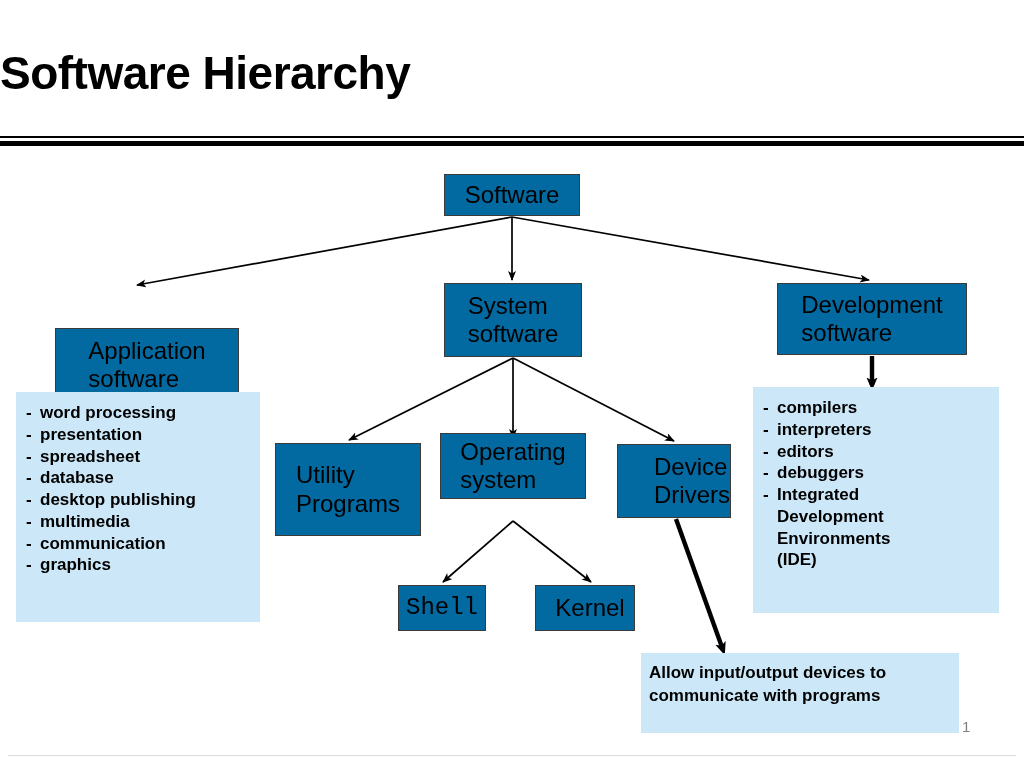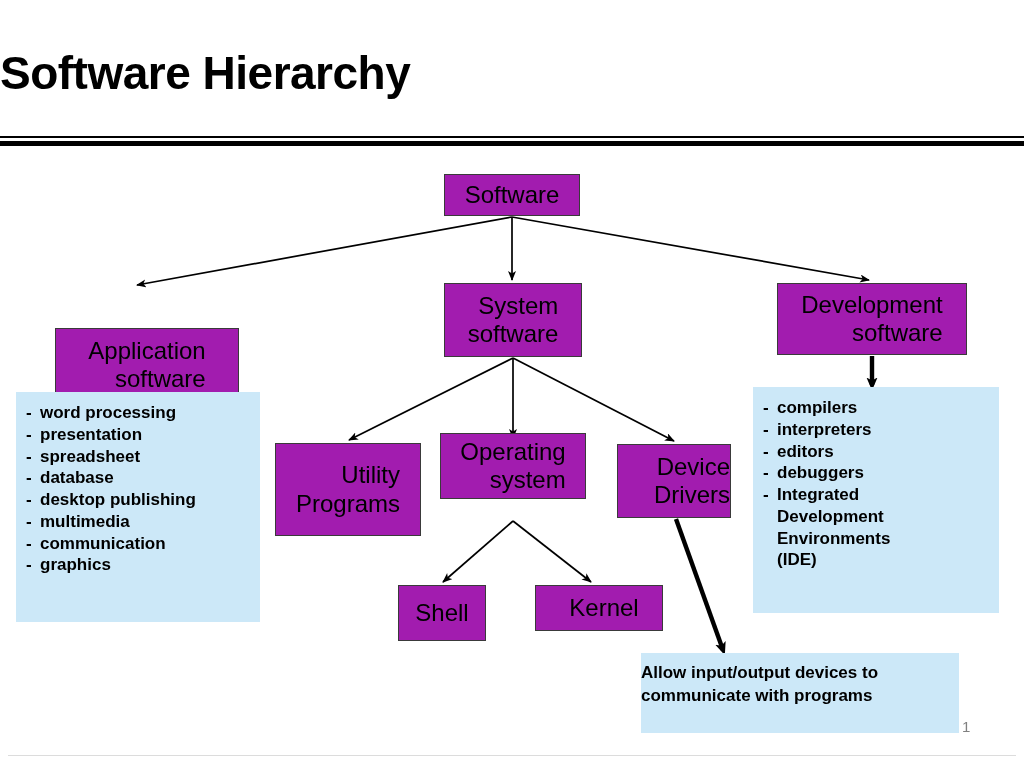--- a/index.html
+++ b/index.html
@@ -66,40 +66,40 @@
     top: 0;
     width: 1024px;
     height: 768px;
   }
 
   
   .node {
     position: absolute;
     box-sizing: border-box;
     border: 1.6px solid #3a3a3a;
-    background: #a21caf;
+    background: #0369a1;
     display: flex;
     align-items: center;
     justify-content: center;
-    text-align: right;
+    text-align: left;
     font-size: 24px;
     line-height: 1.18;
     color: #000000;
     white-space: pre-line;
   }
 
   #node-software      { left: 444px; top: 174px; width: 136px; height: 42px; }
   #node-application   { left: 55px;  top: 288px; width: 184px; height: 74px; margin-top: 40px; }
   #node-system        { left: 444px; top: 283px; width: 138px; height: 74px; }
   #node-development   { left: 777px; top: 283px; width: 190px; height: 72px; }
   #node-utility       { left: 275px; top: 443px; width: 146px; height: 93px; }
   #node-operating     { left: 440px; top: 433px; width: 146px; height: 66px; }
   #node-device        { left: 617px; top: 444px; width: 114px; height: 74px; padding-left: 36px; }
-  #node-shell         { left: 398px; top: 585px; width: 88px; height: 56px; }
-  #node-kernel        { left: 535px; top: 585px; width: 128px; height: 46px; padding-left: 10px; }
+  #node-shell         { left: 398px; top: 585px; width: 88px; height: 46px; font-family: Liberation Mono, monospace; }
+  #node-kernel        { left: 535px; top: 585px; width: 100px; height: 46px; padding-left: 10px; }
 
   
   .callout {
     position: absolute;
     box-sizing: border-box;
     background: #cce8f8;
     font-size: 17px;
     font-weight: bold;
     line-height: 1.28;
     color: #000000;
@@ -107,21 +107,21 @@
   #callout-application {
     left: 16px;  top: 392px; width: 244px; height: 230px;
     padding: 10px 8px 8px 10px;
   }
   #callout-development {
     left: 753px; top: 387px; width: 246px; height: 226px;
     padding: 10px 8px 8px 10px;
   }
   #callout-device-note {
     left: 641px; top: 653px; width: 318px; height: 80px;
-    padding: 9px 10px 0 0;
+    padding: 9px 10px 0 8px;
     line-height: 1.35;
   }
 
   .bullet-row {
     display: flex;
     align-items: flex-start;
   }
   .bullet-dash {
     width: 14px;
     flex: 0 0 14px;

